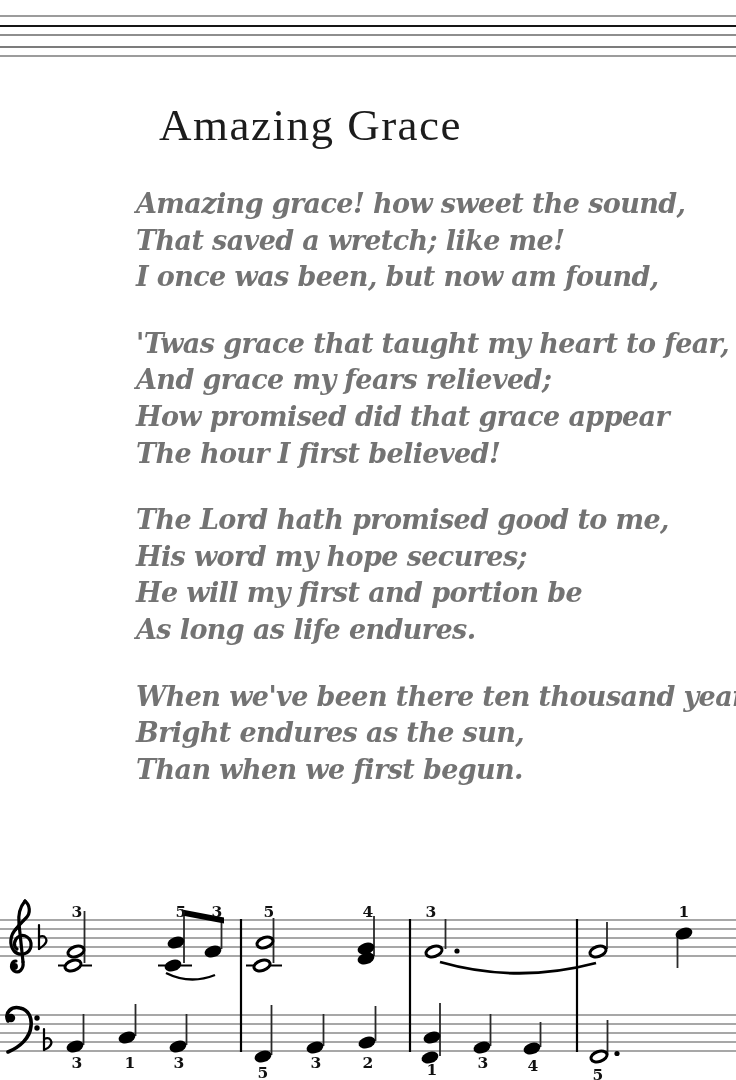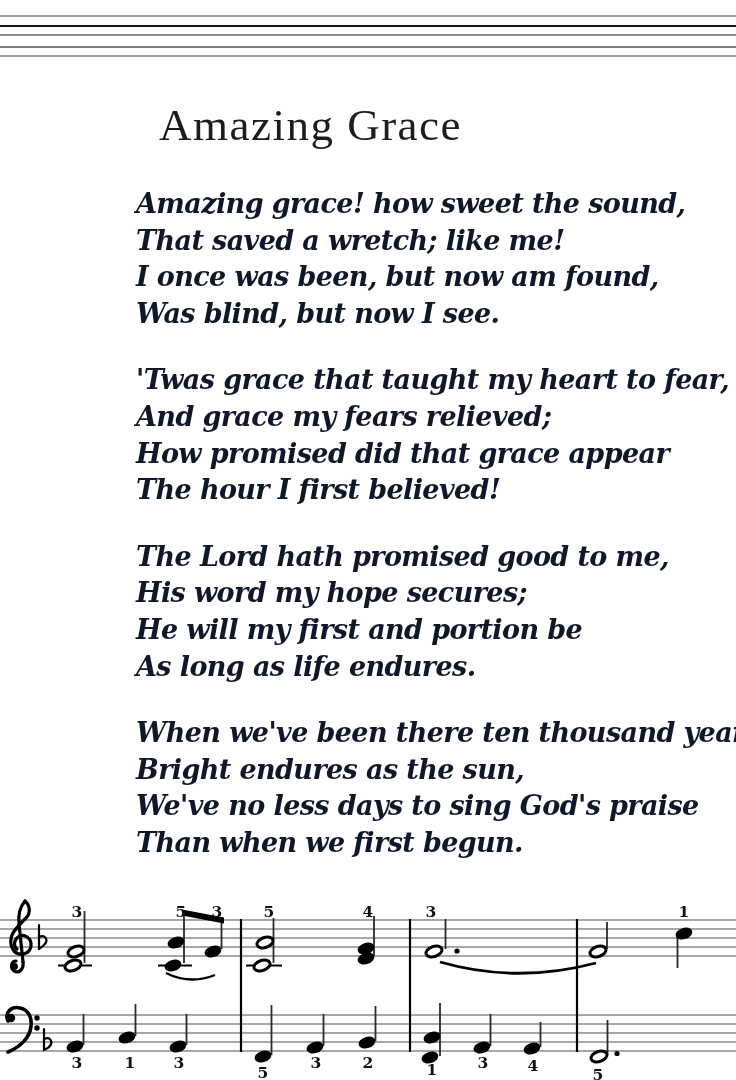--- a/index.html
+++ b/index.html
@@ -10,21 +10,21 @@
   .topline{position:absolute;left:0;width:736px;}
   .title{
     position:absolute;top:99px;left:0;width:621px;margin:0;
     text-align:center;font-family:"Liberation Serif", serif;
     font-size:45px;font-weight:400;color:#1c1c1c;letter-spacing:1.5px;
   }
   .verses{position:absolute;left:136px;top:186px;width:560px;}
   .verse{margin:0 0 30px 0;}
   .verse p{
     margin:0;font-family:"DejaVu Serif", serif;font-style:italic;font-weight:bold;
-    font-size:27px;line-height:36.6px;color:#0f172a;letter-spacing:-0.6px;
+    font-size:27px;line-height:36.6px;color:#737373;letter-spacing:-0.6px;
     white-space:nowrap;
   }
   .score{position:absolute;left:0;top:895px;width:736px;height:185px;}
   .fing{font-family:"DejaVu Serif", serif;font-weight:bold;font-size:15.5px;fill:#111;}
 </style>
 </head>
 <body>
 
 <div>
   <div class="topline" style="top:15px;height:2px;background:#9c9c9c;"></div>
@@ -34,38 +34,36 @@
   <div class="topline" style="top:55px;height:2px;background:#9c9c9c;"></div>
 </div>
 
 <h1 class="title">Amazing Grace</h1>
 
 <div class="verses">
   <div class="verse">
     <p>Amazing grace! how sweet the sound,</p>
     <p>That saved a wretch; like me!</p>
     <p>I once was been, but now am found,</p>
-    <p>Was blind, but now I see.</p>
   </div>
   <div class="verse">
     <p>'Twas grace that taught my heart to fear,</p>
     <p>And grace my fears relieved;</p>
     <p>How promised did that grace appear</p>
     <p>The hour I first believed!</p>
   </div>
   <div class="verse">
     <p>The Lord hath promised good to me,</p>
     <p>His word my hope secures;</p>
     <p>He will my first and portion be</p>
     <p>As long as life endures.</p>
   </div>
   <div class="verse">
     <p>When we've been there ten thousand years,</p>
     <p>Bright endures as the sun,</p>
-    <p>We've no less days to sing God's praise</p>
     <p>Than when we first begun.</p>
   </div>
 </div>
 
 <svg class="score" viewBox="0 895 736 185" xmlns="http://www.w3.org/2000/svg">
 
   <g stroke="#8a8a8a" stroke-width="1.6">
     <line x1="0" y1="920" x2="736" y2="920"></line>
     <line x1="0" y1="929" x2="736" y2="929"></line>
     <line x1="0" y1="938" x2="736" y2="938"></line>

